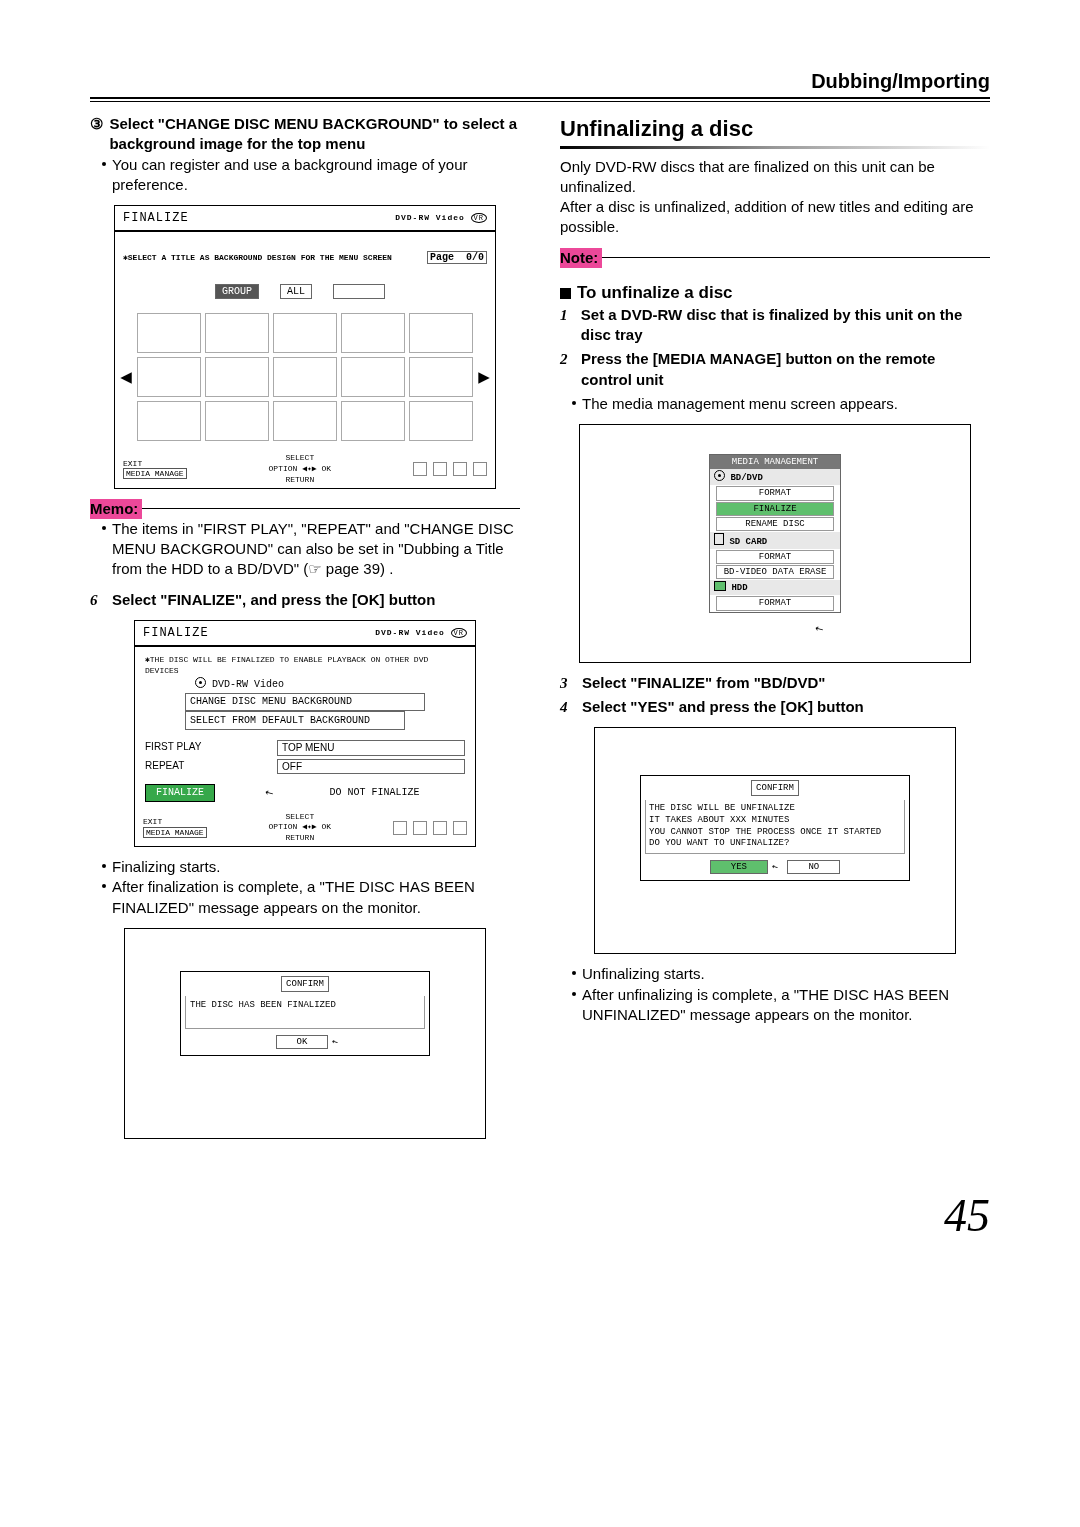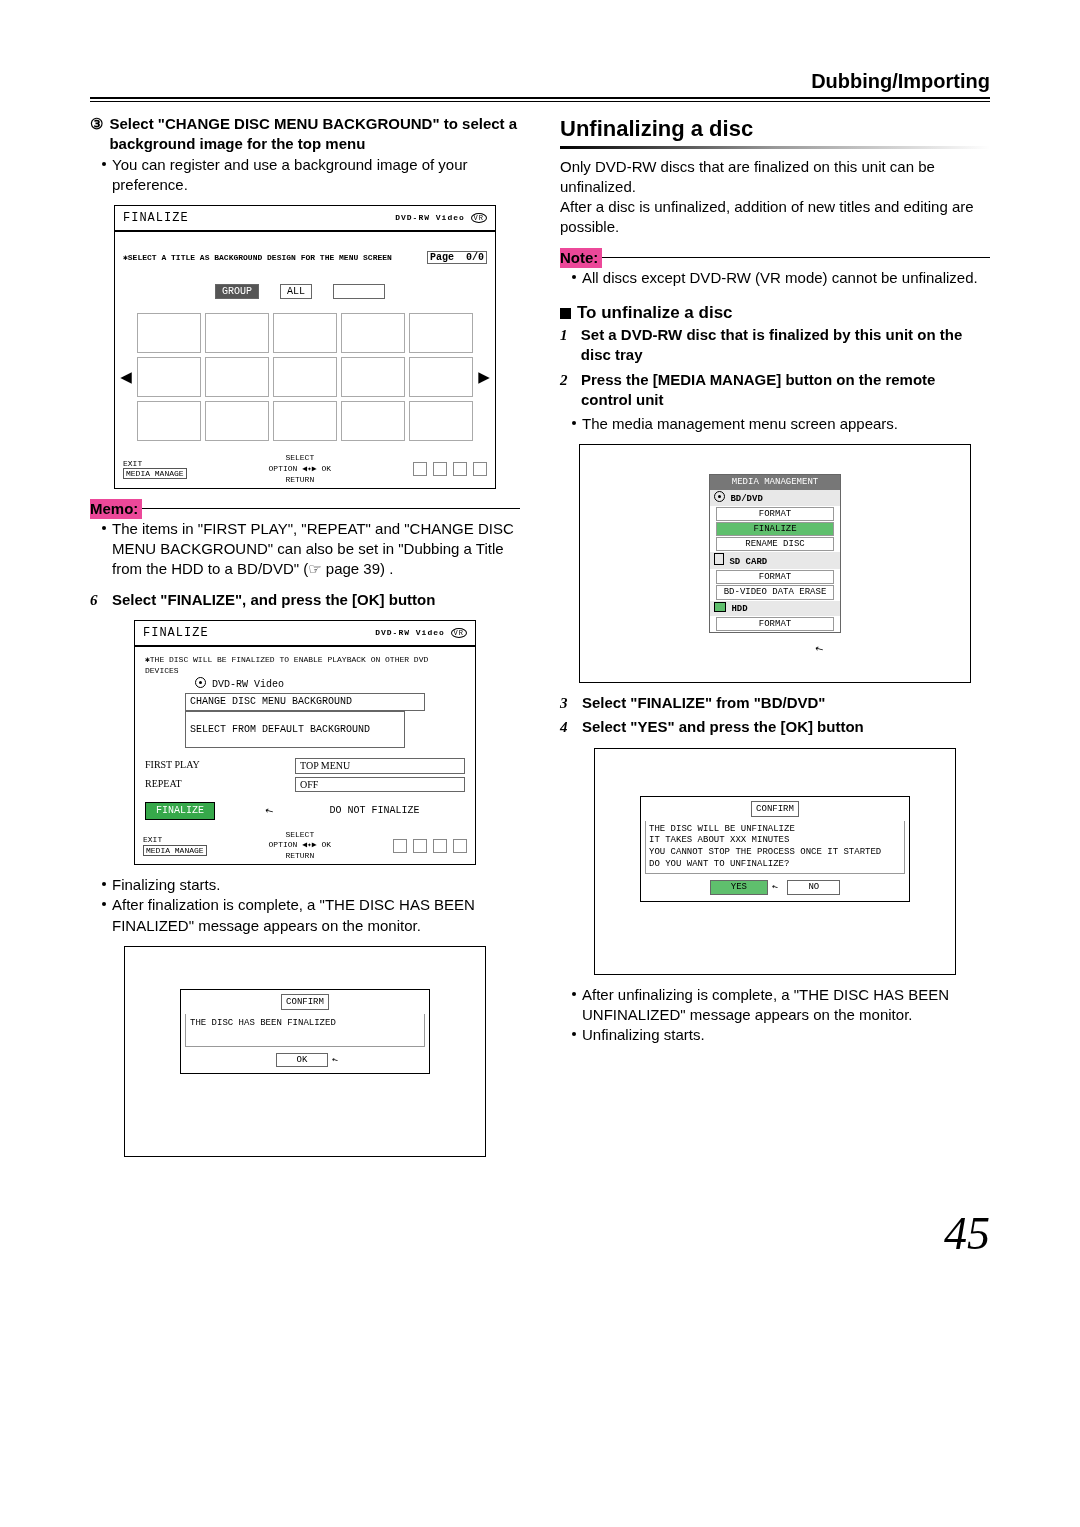--- a/index.html
+++ b/index.html
@@ -34,21 +34,21 @@
   .nav-btn-row { display:flex; justify-content:space-between; align-items:center; font-size:8px; font-family:"Courier New",monospace; padding:2px 8px;}
   .nav-btn-row .btn-box { border:1px solid #555; padding:0 2px; font-size:8px;}
   
   
   .thumb-area { display:flex; align-items:stretch; gap:6px; padding:10px 6px;}
   .arrow { display:flex; align-items:center; justify-content:center; width:10px; color:#000;}
   .thumb-grid { display:grid; grid-template-columns:repeat(5,1fr); grid-auto-rows:40px; gap:4px; flex:1;}
   .thumb-grid div { border:1px solid #aaa;}
   
   
-  .field-row { display:flex; gap:20px; margin:3px 0; font-family:Liberation Serif, serif; font-size:10px;}
+  .field-row { display:flex; gap:2px; margin:3px 0; font-family:Liberation Sans, sans-serif; font-size:10px;}
   .field-row .lbl { width:130px;}
   .field-row .box { border:1px solid #666; flex:1; padding:0 4px; text-align:left;}
   .btn-finalize { display:inline-block; border:1px solid #000; background:#36a84a; color:#fff; font-family:"Courier New",monospace; font-size:10px; padding:1px 10px; }
   .btn-plain { display:inline-block; font-family:"Courier New",monospace; font-size:10px; padding:1px 6px;}
   
   
   .dialog { border:1px solid #000; margin:12px auto; width:240px; text-align:center; font-family:"Courier New",monospace; font-size:9px; padding:4px;}
   .dialog .title { border:1px solid #666; padding:1px 4px; display:inline-block;}
   .dialog .msg { text-align:left; margin:4px 0; line-height:1.3;}
   .dialog .dlg-btn { border:1px solid #666; display:inline-block; padding:0 20px; margin:2px 4px;}
@@ -155,21 +155,21 @@
       <div class="shot" style="width:340px;">
         <div class="shot-title-bar">
           <span>FINALIZE</span>
           <span style="font-size:8px;"><b>DVD-RW Video</b> <span style="border:1px solid #000;border-radius:50%;padding:0 2px;font-size:7px;">VR</span></span>
         </div>
         <div class="hr-thin"></div>
         <div class="shot-inner">
           <div class="mono" style="font-size:8px;">✱THE DISC WILL BE FINALIZED TO ENABLE PLAYBACK ON OTHER DVD DEVICES</div>
           <div style="text-align:left;margin-left:50px;" class="mono"><span class="disc-icon"></span>&nbsp;<span>DVD-RW Video</span></div>
           <div style="border:1px solid #666;margin:2px 40px 0 40px;padding:1px 4px;" class="mono">CHANGE DISC MENU BACKGROUND</div>
-          <div style="border:1px solid #666;margin:0 60px 10px 40px;padding:11px 4px;" class="mono">SELECT FROM DEFAULT BACKGROUND</div>
+          <div style="border:1px solid #666;margin:0 60px 10px 40px;padding:2px 4px;" class="mono">SELECT FROM DEFAULT BACKGROUND</div>
           <div class="field-row">
               <span class="lbl">FIRST PLAY</span>
               <span class="box">TOP MENU</span>
             </div>
           <div class="field-row">
               <span class="lbl">REPEAT</span>
               <span class="box">OFF</span>
             </div>
           <div style="display:flex;gap:50px;margin-top:10px;align-items:center;">
             <span class="btn-finalize">FINALIZE</span>
@@ -210,26 +210,20 @@
         </div>
       </div>
     </div>
 
     <div class="col">
       <h2>Unfinalizing a disc</h2>
       <div class="grad-bar"></div>
       <div>Only DVD-RW discs that are finalized on this unit can be unfinalized.</div>
       <div>After a disc is unfinalized, addition of new titles and editing are possible.</div>
       <div class="note-wrap"><span class="note-head">Note:</span></div>
-      <div class="bullet">
-          <div class="row">
-            <span class="dot"></span>
-            <span>All discs except DVD-RW (VR mode) cannot be unfinalized.</span>
-          </div>
-        </div>
 
       <div style="margin-top:14px;font-weight:bold;font-size:17px;"><span class="square"></span><span>To unfinalize a disc</span></div>
 
       <div class="step-list">
         <div>
             <span class="step-num">1</span>
             <span class="bold">Set a DVD-RW disc that is finalized by this unit on the disc tray</span>
           </div>
         <div>
             <span class="step-num">2</span>
@@ -282,26 +276,26 @@
           <div>
             <span class="dlg-btn" style="background:#5fbf6d;">YES</span><span class="arrow-cursor">↖</span>
             <span class="dlg-btn">NO</span>
           </div>
         </div>
       </div>
 
       <div class="bullet">
           <div class="row">
             <span class="dot"></span>
+            <span>Unfinalizing starts.</span>
+          </div>
+        </div>
+      <div class="bullet">
+          <div class="row">
+            <span class="dot"></span>
             <span>After unfinalizing is complete, a "THE DISC HAS BEEN UNFINALIZED" message appears on the monitor.</span>
-          </div>
-        </div>
-      <div class="bullet">
-          <div class="row">
-            <span class="dot"></span>
-            <span>Unfinalizing starts.</span>
           </div>
         </div>
     </div>
   </div>
 
   <div class="page-num">45</div>
 </div>
 
 </body></html>

